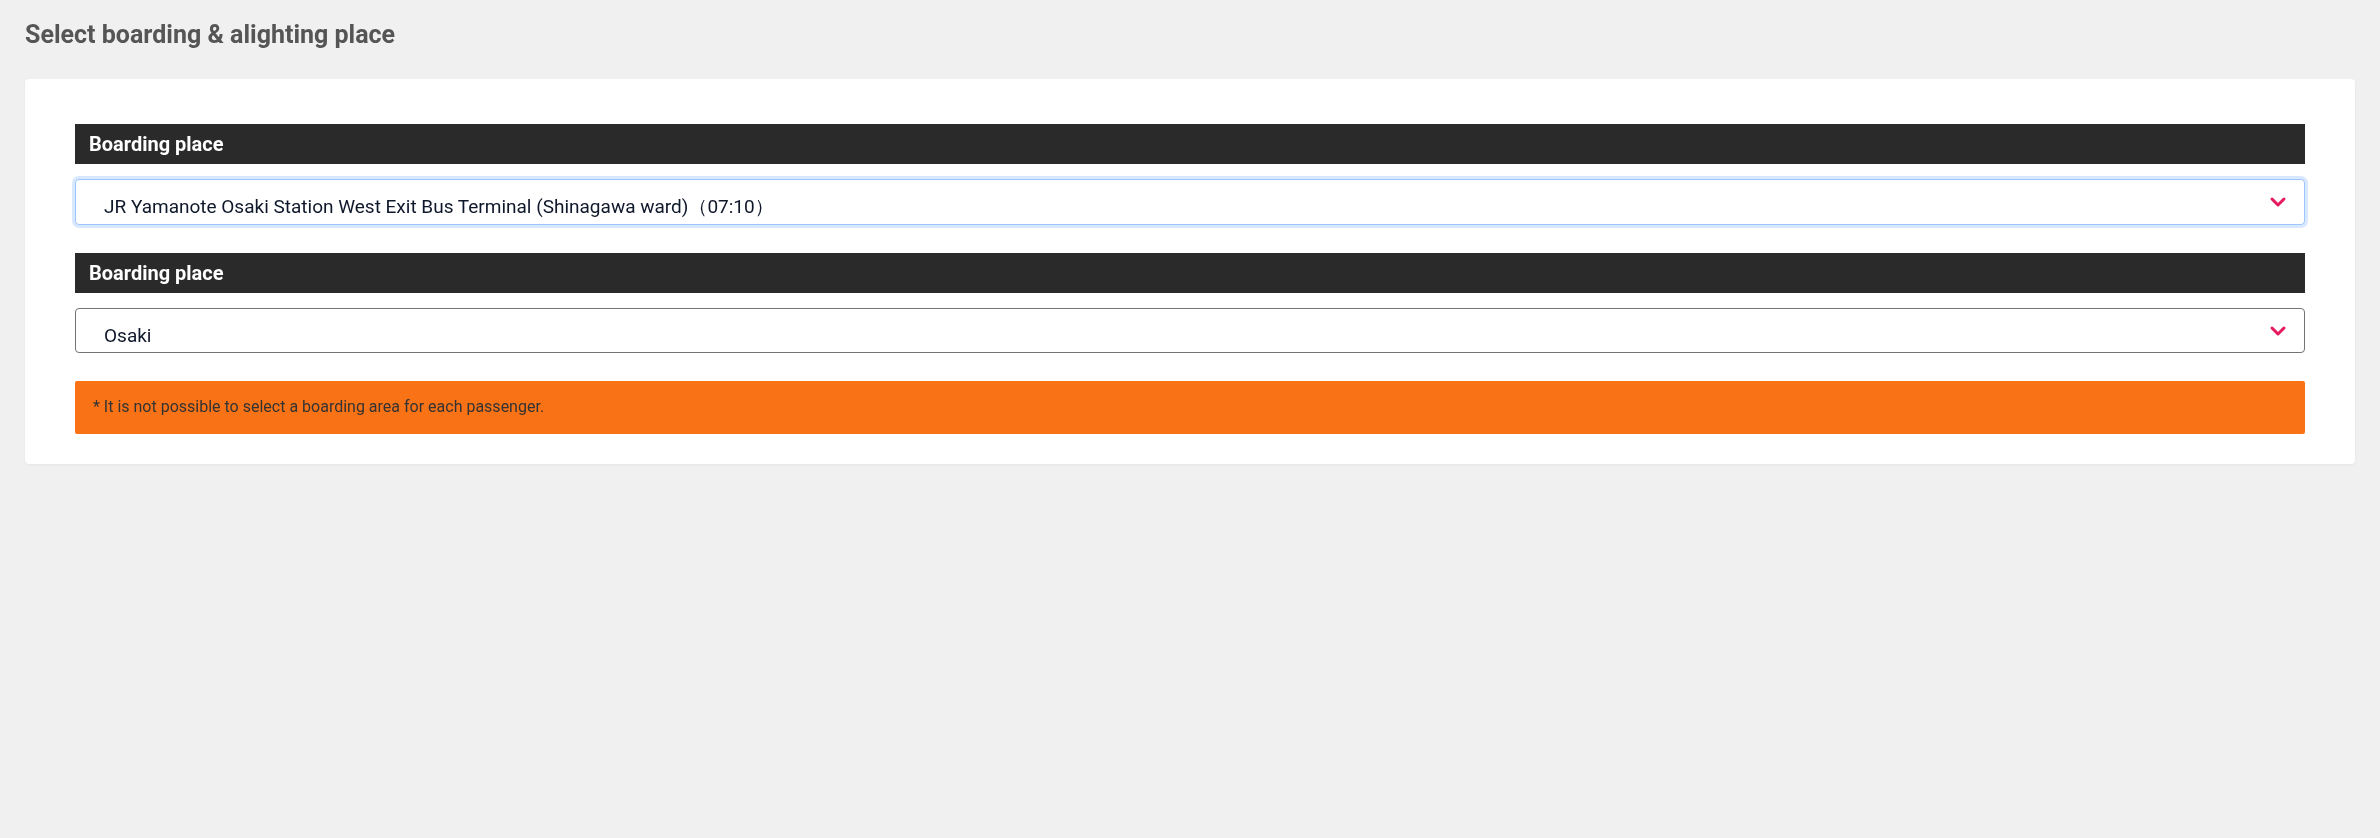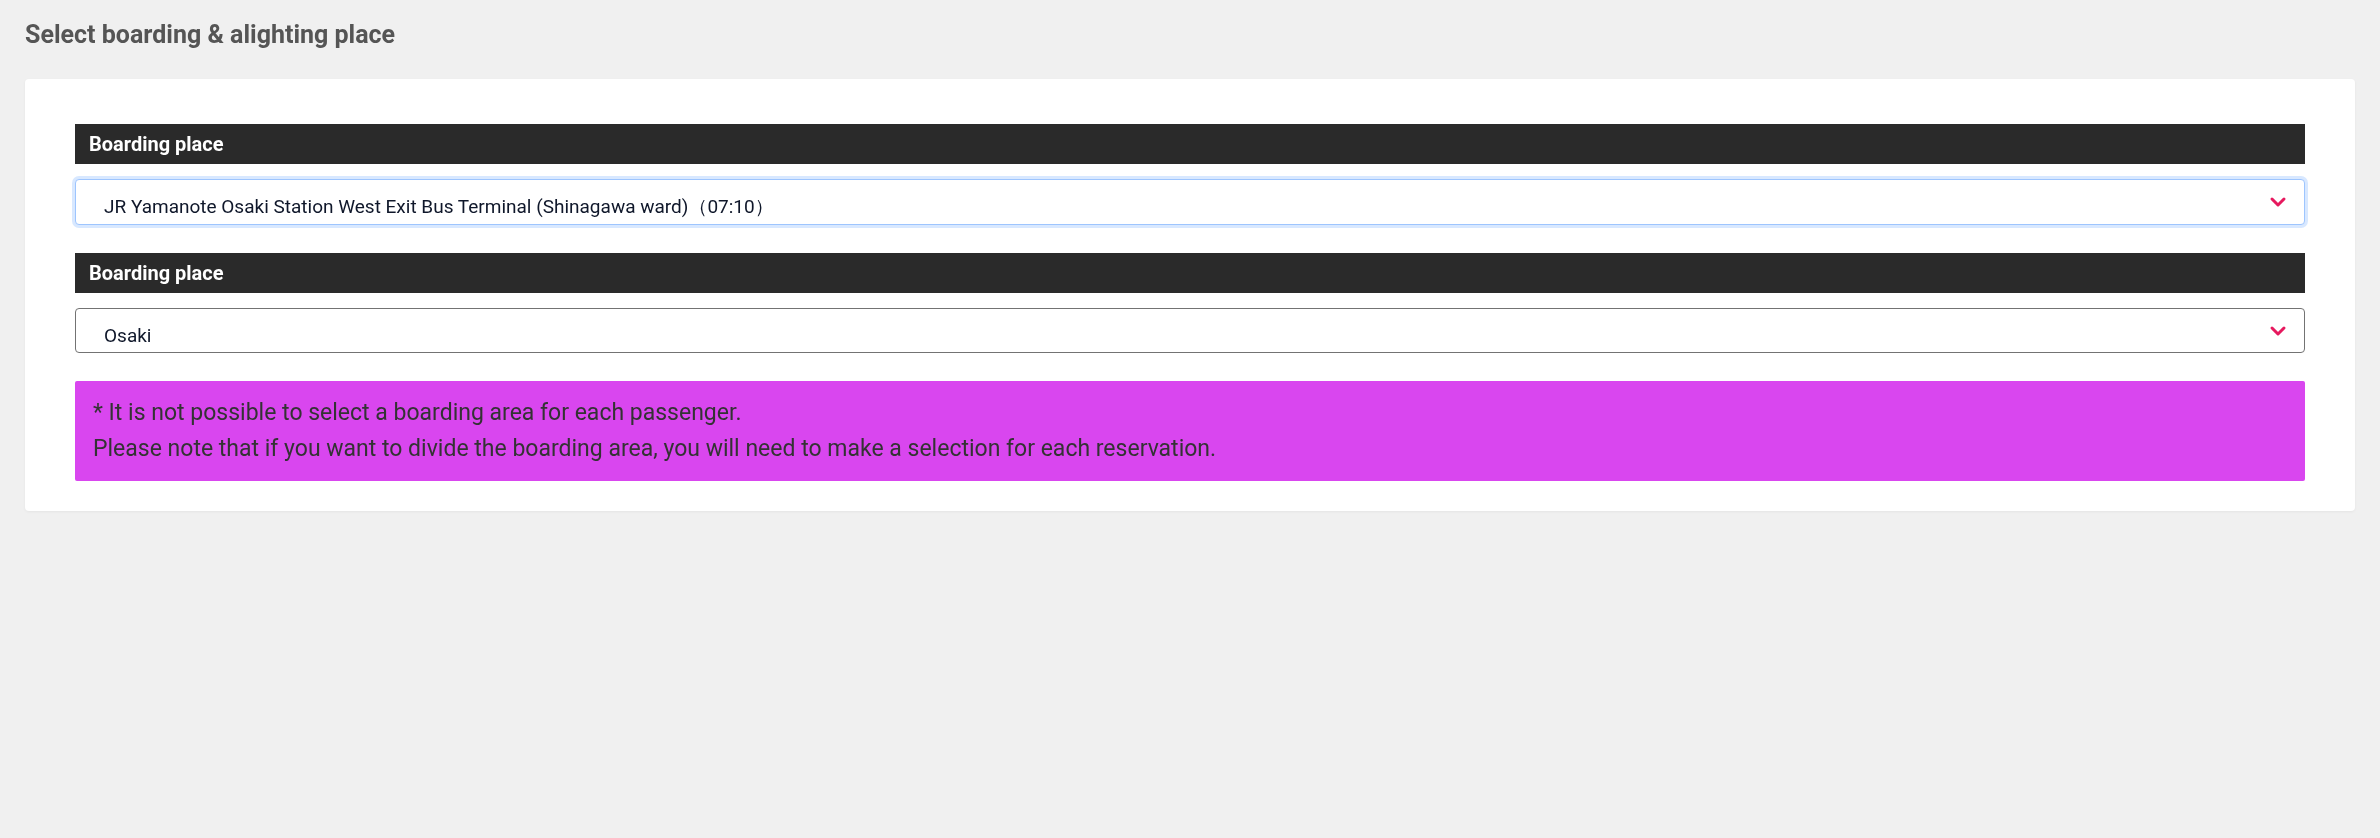--- a/index.html
+++ b/index.html
@@ -60,24 +60,24 @@
       top: 50%;
       transform: translateY(-50%);
       pointer-events: none;
     }
     .chevron svg {
       width: 18px;
       height: 18px;
       display: block;
     }
     .note-box {
-      background: #d946ef;
+      background: #f97316;
       padding: 14px 18px;
       border-radius: 2px;
-      font-size: 23px;
+      font-size: 16px;
       color: #333;
       line-height: 1.55;
       margin-top: 8px;
     }
   </style>
 </head>
 <body>
 
 <h2 class="page-title">Select boarding &amp; alighting place</h2>
 
@@ -102,16 +102,15 @@
     </div>
     <span class="chevron">
       <svg viewBox="0 0 24 24" fill="none" stroke="#e6195e" stroke-width="4" stroke-linecap="round" stroke-linejoin="round">
           <polyline points="4 8 12 16 20 8"></polyline>
         </svg>
     </span>
   </div>
 
   <div class="note-box">
     <div>* It is not possible to select a boarding area for each passenger.</div>
-    <div>Please note that if you want to divide the boarding area, you will need to make a selection for each reservation.</div>
   </div>
 
 </div>
 
 </body></html>

